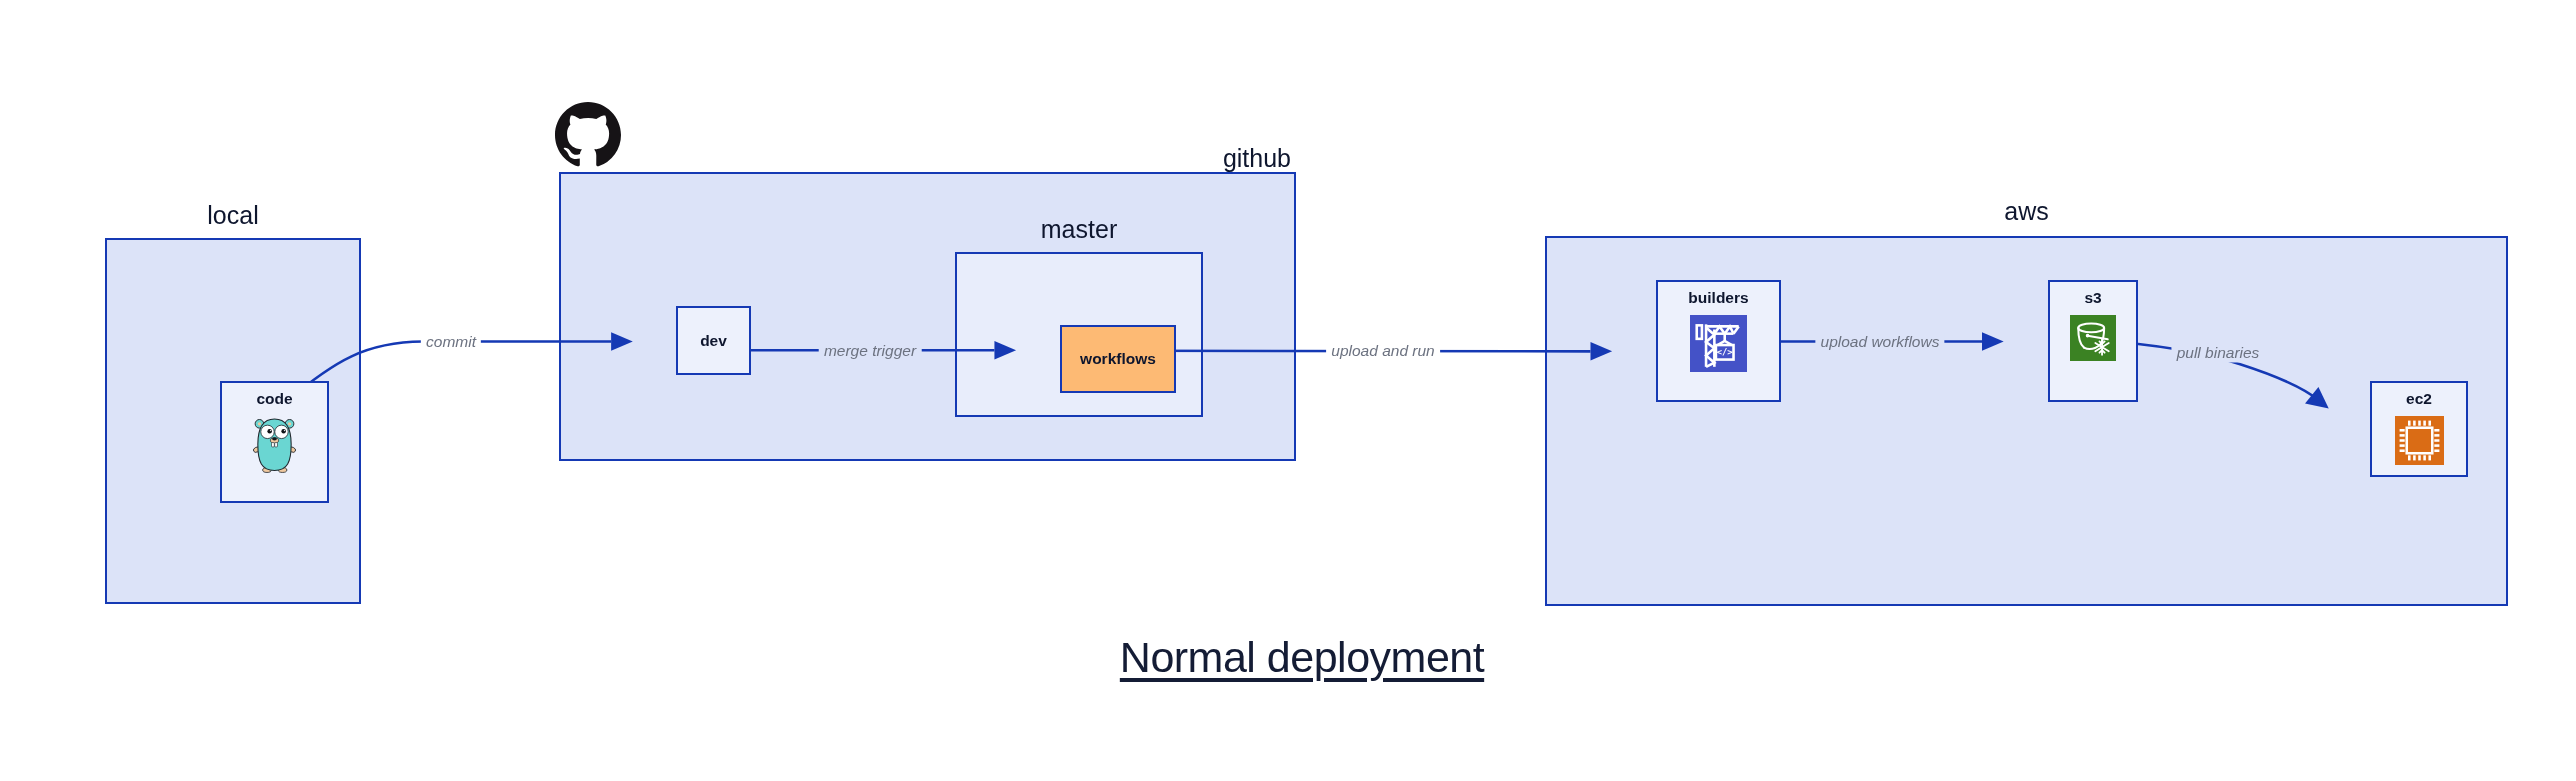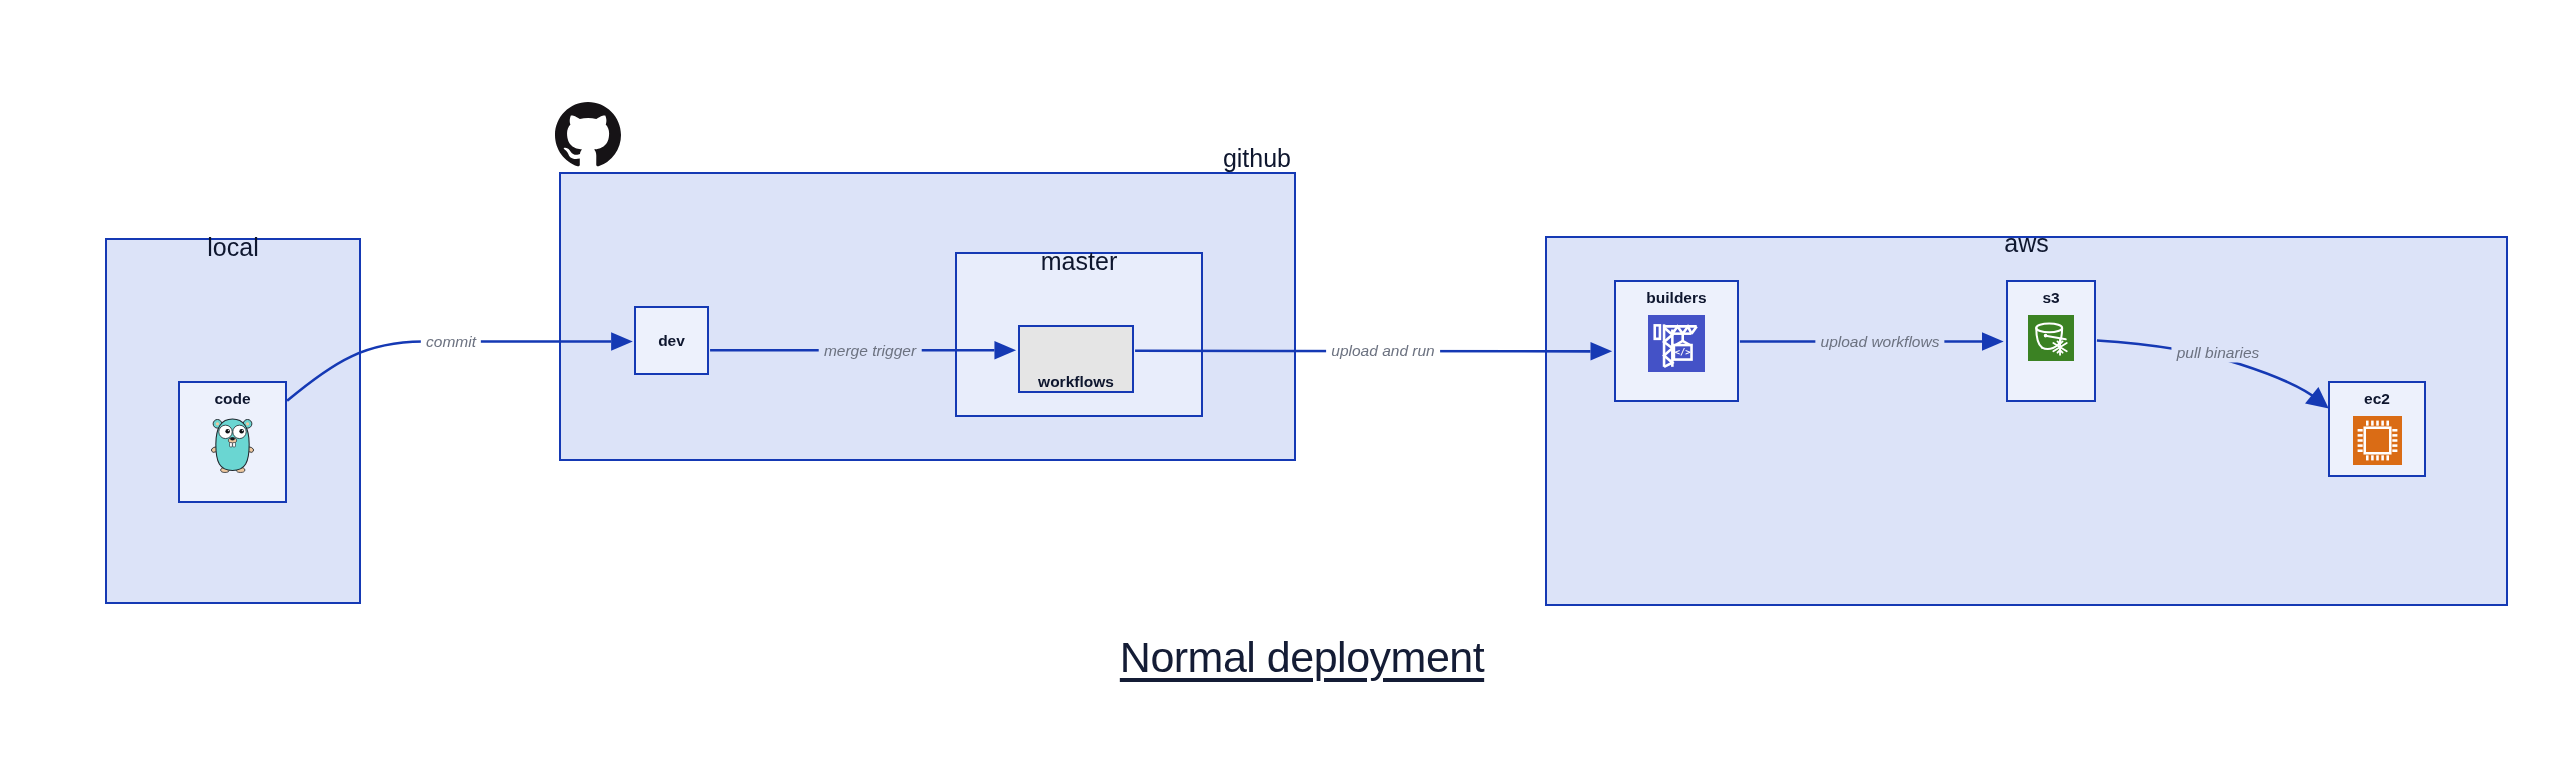--- a/index.html
+++ b/index.html
@@ -1,26 +1,26 @@
 <!DOCTYPE html>
 <html style="font-size:8.2px"><head>
 <meta charset="utf-8">
 <style>
   html,body{margin:0;padding:0;background:#ffffff;}
   #diagram{position:relative;width:2604px;height:781px;background:#ffffff;overflow:hidden;
            font-family:"Liberation Sans","DejaVu Sans",sans-serif;}
   .group{position:absolute;border:2.6px solid #1539b4;background:#dce3f8;box-sizing:border-box;}
   .group.master{background:#e8edfb;}
   .node{position:absolute;border:2.6px solid #1539b4;background:#edf1fc;box-sizing:border-box;
-        display:flex;flex-direction:column;align-items:center;}
+        display:flex;flex-direction:column;align-items:center;margin-left:42px;}
   .node.plain{justify-content:center;}
   .node.iconic{padding-top:7.2px;gap:8.2px;}
-  .node.workflows{background:#e5e5e5;justify-content:flex-end;}
+  .node.workflows{background:#fdba74;}
   .group-label{position:absolute;color:#0e162e;font-size:25px;line-height:1.1;white-space:nowrap;}
-  .center{text-align:center;margin-top:32px;}
+  .center{text-align:center;}
   .right{text-align:right;}
   .node-label{color:#0e162e;font-size:15.5px;font-weight:bold;line-height:1.15;white-space:nowrap;}
   .edge-label{position:absolute;transform:translate(-50%,-50%);font-size:15.5px;font-style:italic;
               color:#6c7280;white-space:nowrap;padding:1px 5.2px;line-height:1.1;}
   .chip-white{background:#ffffff;}
   .chip-fill{background:#dce3f8;}
   #edges{position:absolute;left:0;top:0;width:2604px;height:781px;pointer-events:none;}
   .edge-line{stroke:#1539b4;stroke-width:5;fill:none;}
   .edge-head{fill:#1539b4;stroke:none;}
   .icon-wrap{display:block;}

